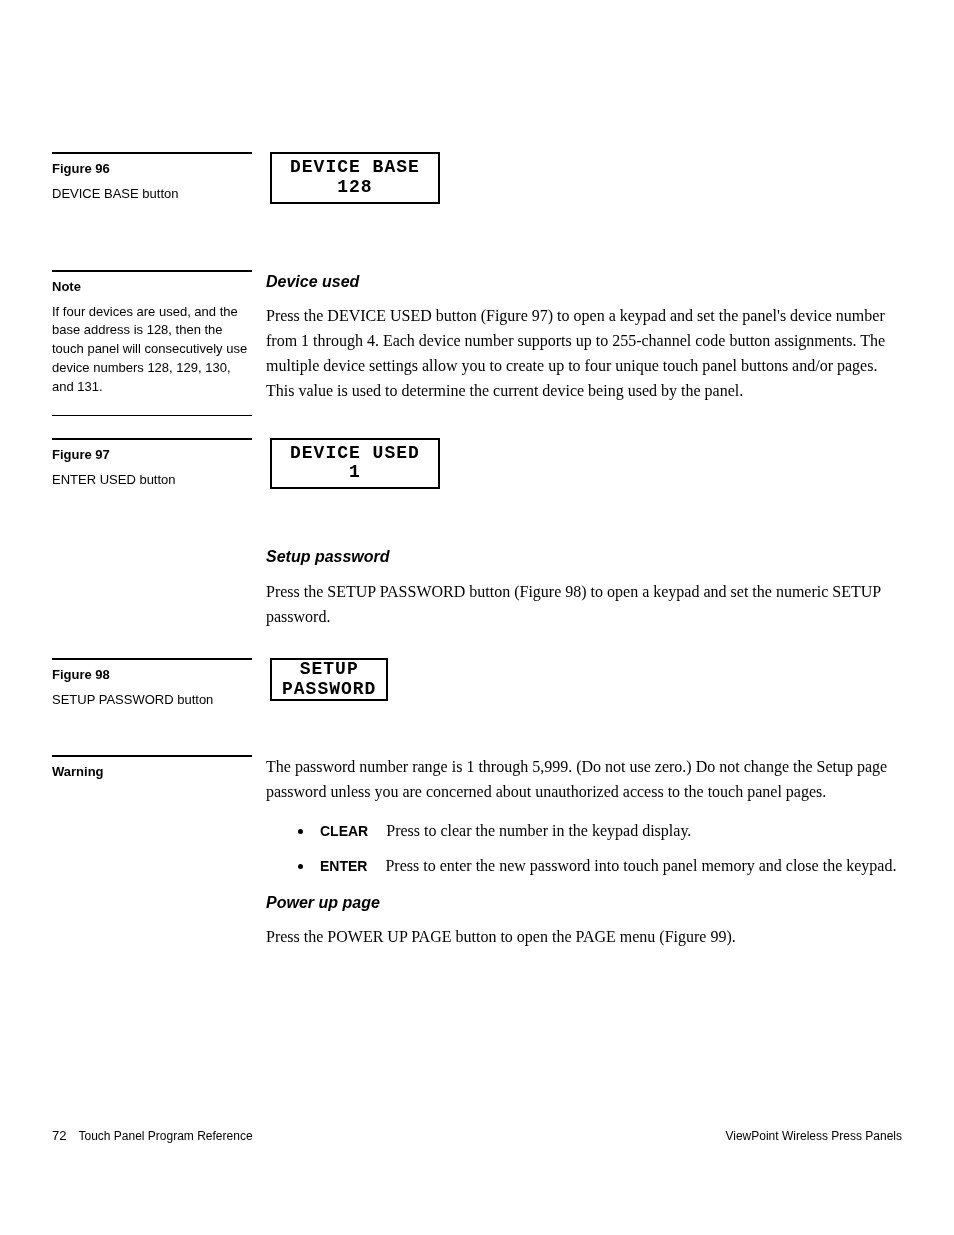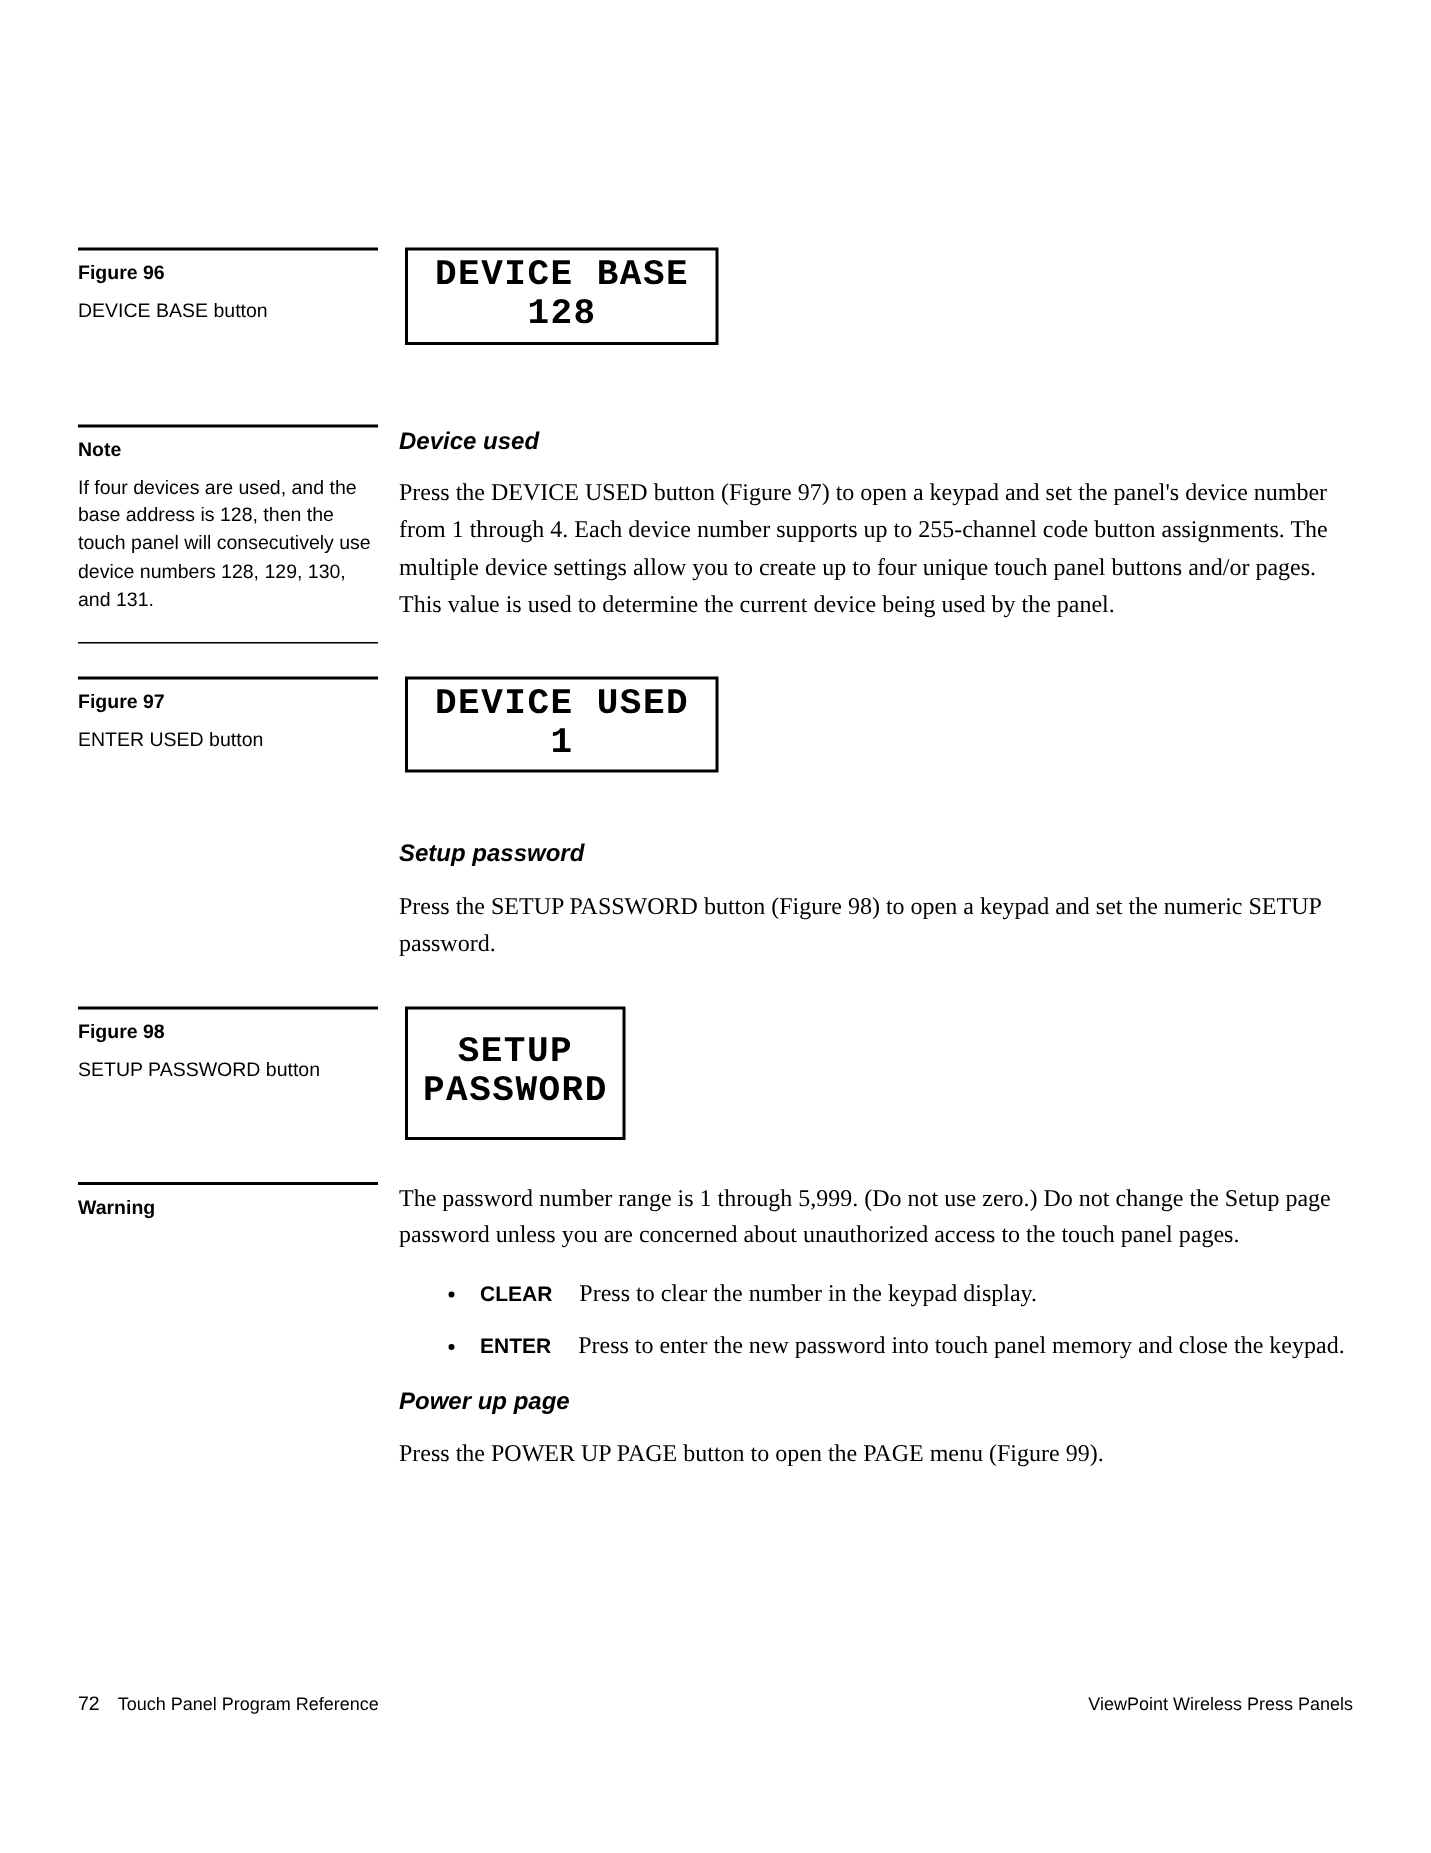--- a/index.html
+++ b/index.html
@@ -7,21 +7,21 @@
   body {
     width: 954px;
     height: 1235px;
     position: relative;
     font-family: "Palatino Linotype", "Book Antiqua", Palatino, Georgia, serif;
     color: #000;
   }
   .page {
     position: absolute;
     left: 52px;
-    top: 165px;
+    top: 152px;
     width: 850px;
   }
   .row { display: flex; align-items: flex-start; }
   .sidebar {
     width: 200px;
     flex: 0 0 200px;
     font-family: Arial, Helvetica, sans-serif;
     font-size: 13px;
     line-height: 1.45;
     color: #000;
@@ -46,21 +46,21 @@
   }
   .para { margin-bottom: 14px; }
   .btn-figure {
     display: inline-block;
     border: 2px solid #000;
     padding: 4px 18px;
     text-align: center;
     font-family: "Courier New", monospace;
     font-weight: bold;
     letter-spacing: 1px;
-    font-size: 24px;
+    font-size: 18px;
     line-height: 1.1;
     margin: 0 0 0 4px;
   }
   .btn-figure .l1 { display: block; }
   .btn-figure .l2 { display: block; }
   ul.bullets { list-style: disc; margin: 0 0 12px 48px; }
   ul.bullets li { padding-left: 6px; margin-bottom: 10px; }
   .kw {
     font-family: Arial, Helvetica, sans-serif;
     font-weight: bold;
@@ -150,21 +150,21 @@
   <div style="height:14px"></div>
 
   <div class="row">
     <div class="sidebar">
       <div class="block rule-top">
         <div class="label">Figure 98</div>
         <div class="caption">SETUP PASSWORD button</div>
       </div>
     </div>
     <div class="main">
-      <div class="btn-figure" style="padding:16px 10px;">
+      <div class="btn-figure" style="padding:0 10px;">
         <span class="l1">SETUP</span>
         <span class="l2">PASSWORD</span>
       </div>
     </div>
   </div>
 
   <div style="height:28px"></div>
 
   <div class="row">
     <div class="sidebar">

